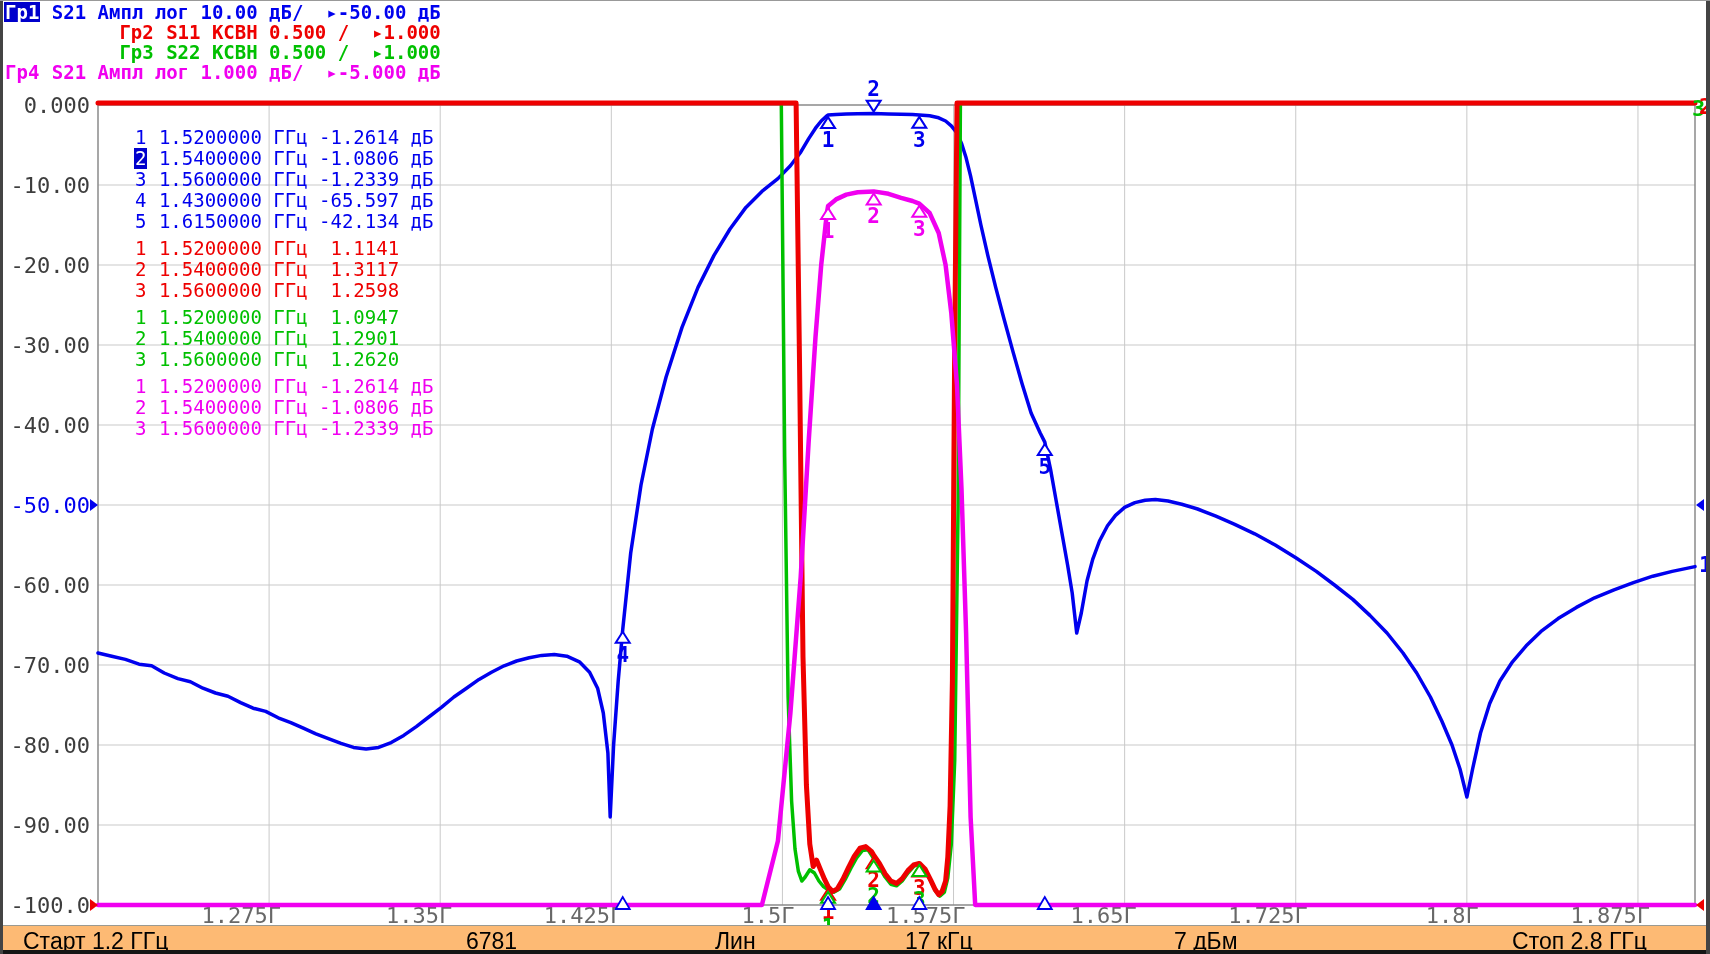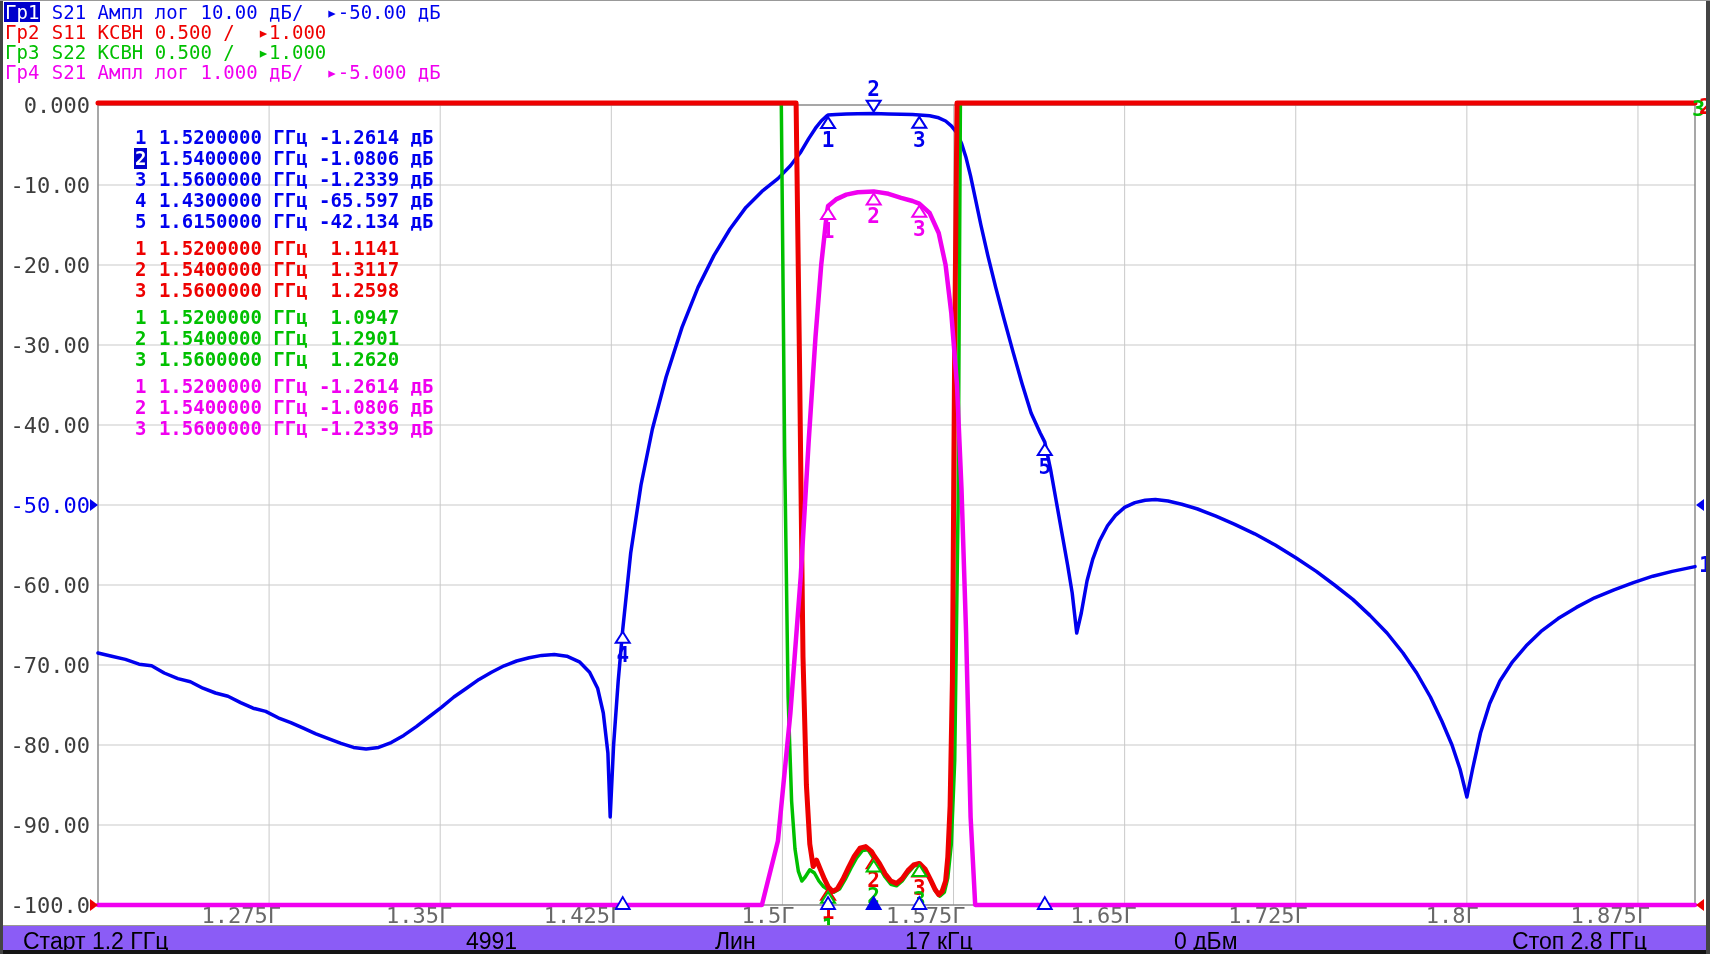--- a/index.html
+++ b/index.html
@@ -1,29 +1,29 @@
 <!DOCTYPE html>
 <html><head>
 <meta charset="utf-8">
 <style>
   html,body{margin:0;padding:0;background:#fff;}
   #screen{position:relative;width:1710px;height:954px;background:#ffffff;overflow:hidden;
           font-family:"DejaVu Sans Mono",monospace;}
   #plot{position:absolute;left:0;top:0;width:1710px;height:954px;}
   .frame{position:absolute;background:#444;}
-  .hdr{position:absolute;left:4px;top:2px;font-size:19px;line-height:20px;white-space:pre;font-weight:400;}
+  .hdr{position:absolute;left:4px;top:2px;font-size:19px;line-height:20px;white-space:pre;font-weight:700;text-align:right;}
   .hdr-row{height:20px;}
   .gr{display:inline-block;padding:0 1px;}
   .gr.active{background:#0000cc;color:#ffffff;}
-  .mtab{position:absolute;left:134px;top:127px;font-size:19px;line-height:21px;white-space:pre;font-weight:700;}
+  .mtab{position:absolute;left:134px;top:127px;font-size:19px;line-height:21px;white-space:pre;font-weight:400;}
   .mgroup{margin-bottom:6px;}
   .mrow{height:21px;}
   .mn{display:inline-block;padding:0 1px;}
   .mn.active{background:#0000cc;color:#ffffff;}
-  .sbar{position:absolute;left:3px;right:3px;top:925px;height:26px;background:#8b5cf6;
+  .sbar{position:absolute;left:3px;right:3px;top:925px;height:26px;background:#fdba74;
         border-top:1px solid #9a9a92;font-family:"Liberation Sans",sans-serif;
         font-size:23px;color:#000;}
   .sbar span{position:absolute;top:2px;white-space:pre;}
   .sb-bottom{position:absolute;left:0;top:950px;width:1710px;height:4px;background:#151515;}
   .fr-l{left:0;top:0;width:3px;height:954px;}
   .fr-r{left:1706px;top:0;width:4px;height:954px;}
   .fr-t{left:0;top:0;width:1710px;height:1px;background:#999;}
 </style>
 </head>
 <body>
@@ -143,23 +143,23 @@
       <text x="1692" y="116" fill="#00c000" font-size="22" font-weight="bold" font-family="DejaVu Sans Mono, monospace">3</text>
       <text x="1699" y="114" fill="#ee0000" font-size="22" font-weight="bold" font-family="DejaVu Sans Mono, monospace">2</text>
       <text x="1699" y="572" fill="#0000ee" font-size="22" font-weight="bold" font-family="DejaVu Sans Mono, monospace">1</text>
     </svg>
 
   <div class="hdr" id="hdr"><div class="hdr-row" style="color: rgb(0, 0, 238);"><span class="gr active">Гр1</span><span> S21 Ампл лог 10.00 дБ/  </span><span>▸-50.00 дБ</span></div><div class="hdr-row" style="color: rgb(238, 0, 0);"><span class="gr">Гр2</span><span> S11 КСВН 0.500 /  </span><span>▸1.000</span></div><div class="hdr-row" style="color: rgb(0, 192, 0);"><span class="gr">Гр3</span><span> S22 КСВН 0.500 /  </span><span>▸1.000</span></div><div class="hdr-row" style="color: rgb(240, 0, 240);"><span class="gr">Гр4</span><span> S21 Ампл лог 1.000 дБ/  </span><span>▸-5.000 дБ</span></div></div>
   <div class="mtab" id="mtab"><div class="mgroup" style="color: rgb(0, 0, 238);"><div class="mrow"><span class="mn">1</span><span> 1.5200000 ГГц -1.2614 дБ</span></div><div class="mrow"><span class="mn active">2</span><span> 1.5400000 ГГц -1.0806 дБ</span></div><div class="mrow"><span class="mn">3</span><span> 1.5600000 ГГц -1.2339 дБ</span></div><div class="mrow"><span class="mn">4</span><span> 1.4300000 ГГц -65.597 дБ</span></div><div class="mrow"><span class="mn">5</span><span> 1.6150000 ГГц -42.134 дБ</span></div></div><div class="mgroup" style="color: rgb(238, 0, 0);"><div class="mrow"><span class="mn">1</span><span> 1.5200000 ГГц  1.1141</span></div><div class="mrow"><span class="mn">2</span><span> 1.5400000 ГГц  1.3117</span></div><div class="mrow"><span class="mn">3</span><span> 1.5600000 ГГц  1.2598</span></div></div><div class="mgroup" style="color: rgb(0, 192, 0);"><div class="mrow"><span class="mn">1</span><span> 1.5200000 ГГц  1.0947</span></div><div class="mrow"><span class="mn">2</span><span> 1.5400000 ГГц  1.2901</span></div><div class="mrow"><span class="mn">3</span><span> 1.5600000 ГГц  1.2620</span></div></div><div class="mgroup" style="color: rgb(240, 0, 240);"><div class="mrow"><span class="mn">1</span><span> 1.5200000 ГГц -1.2614 дБ</span></div><div class="mrow"><span class="mn">2</span><span> 1.5400000 ГГц -1.0806 дБ</span></div><div class="mrow"><span class="mn">3</span><span> 1.5600000 ГГц -1.2339 дБ</span></div></div></div>
 
   <div class="sbar">
     <span style="left:20px">Старт 1.2 ГГц</span>
-    <span style="left:463px">4991</span>
+    <span style="left:463px">6781</span>
     <span style="left:712px">Лин</span>
     <span style="left:902px">17 кГц</span>
-    <span style="left:1171px">0 дБм</span>
+    <span style="left:1171px">7 дБм</span>
     <span style="right:60px">Стоп 2.8 ГГц</span>
   </div>
   <div class="sb-bottom frame"></div>
   <div class="frame fr-l"></div>
   <div class="frame fr-r"></div>
   <div class="fr-t" style="position:absolute"></div>
 </div>
 
 </body></html>

